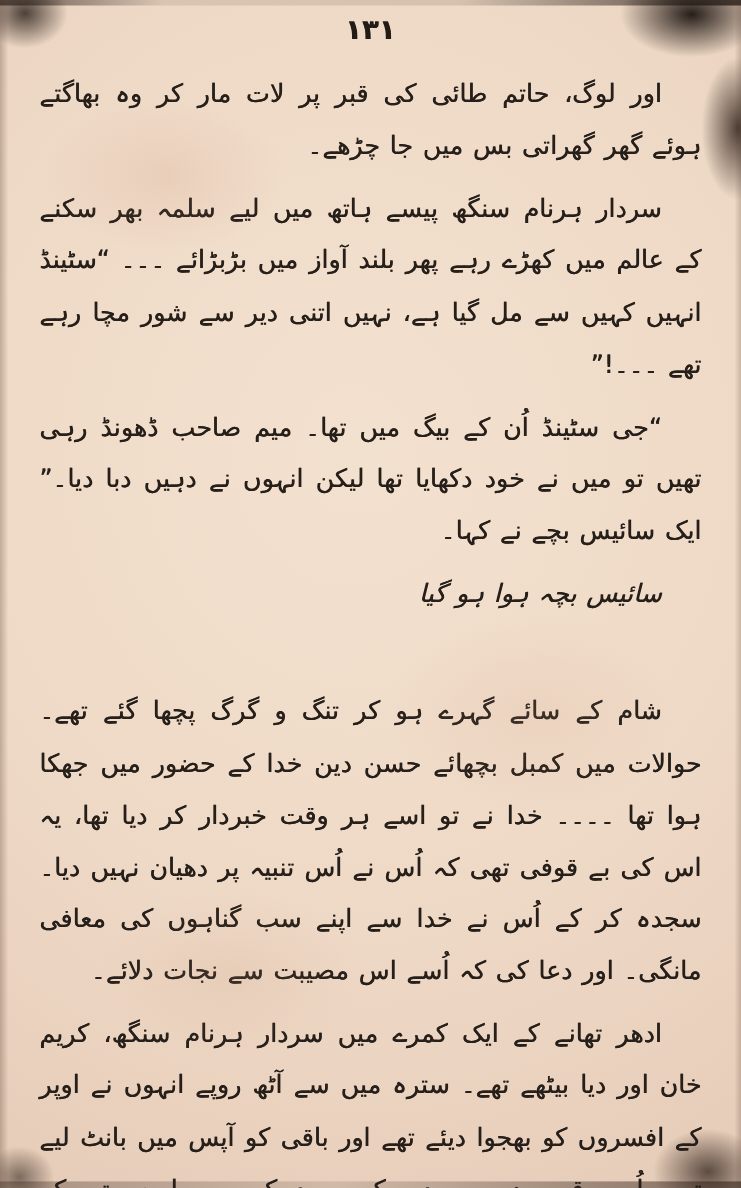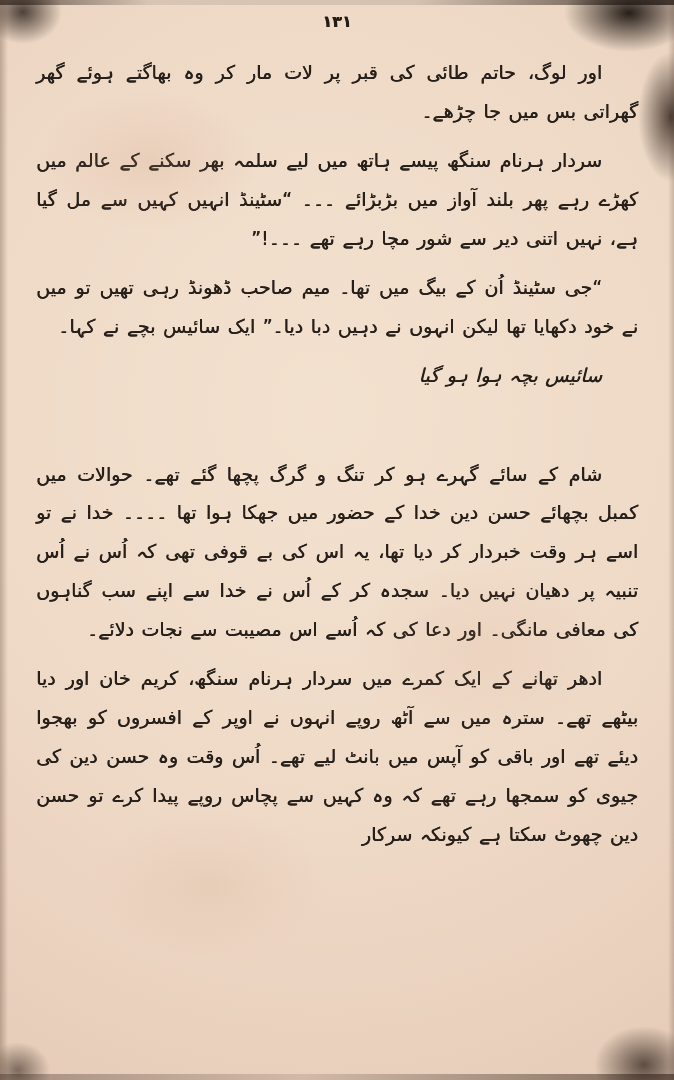--- a/index.html
+++ b/index.html
@@ -24,30 +24,30 @@
     overflow: hidden;
   }
   .content {
     position: absolute;
     top: 0; left: 0; right: 0;
     padding: 8px 36px 0 36px;
   }
   .page-number {
     direction: rtl;
     text-align: center;
-    font-size: 16px;
+    font-size: 25px;
     font-weight: bold;
     color: #221b16;
     margin: 4px 0 22px 0;
     letter-spacing: 3px;
     text-shadow: 0.4px 0 0 #221b16;
   }
   .para {
     margin: 0 0 10px 0;
-    font-size: 19px;
+    font-size: 23px;
     line-height: 2.05;
     text-align: justify;
     text-align-last: right;
     word-spacing: 1.5px;
     text-shadow: 0.45px 0 0 #261f1a;
   }
   .para.indent {
     text-indent: 36px;
   }
   .para.standalone {

